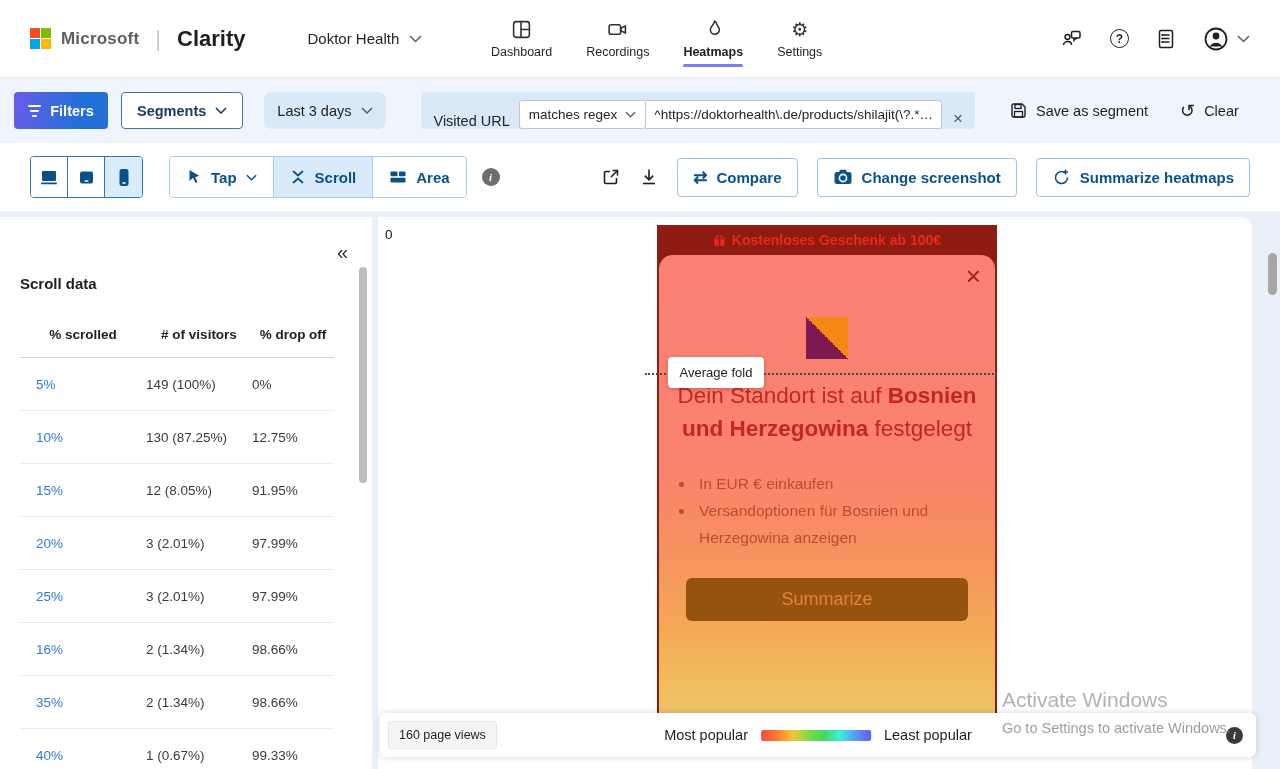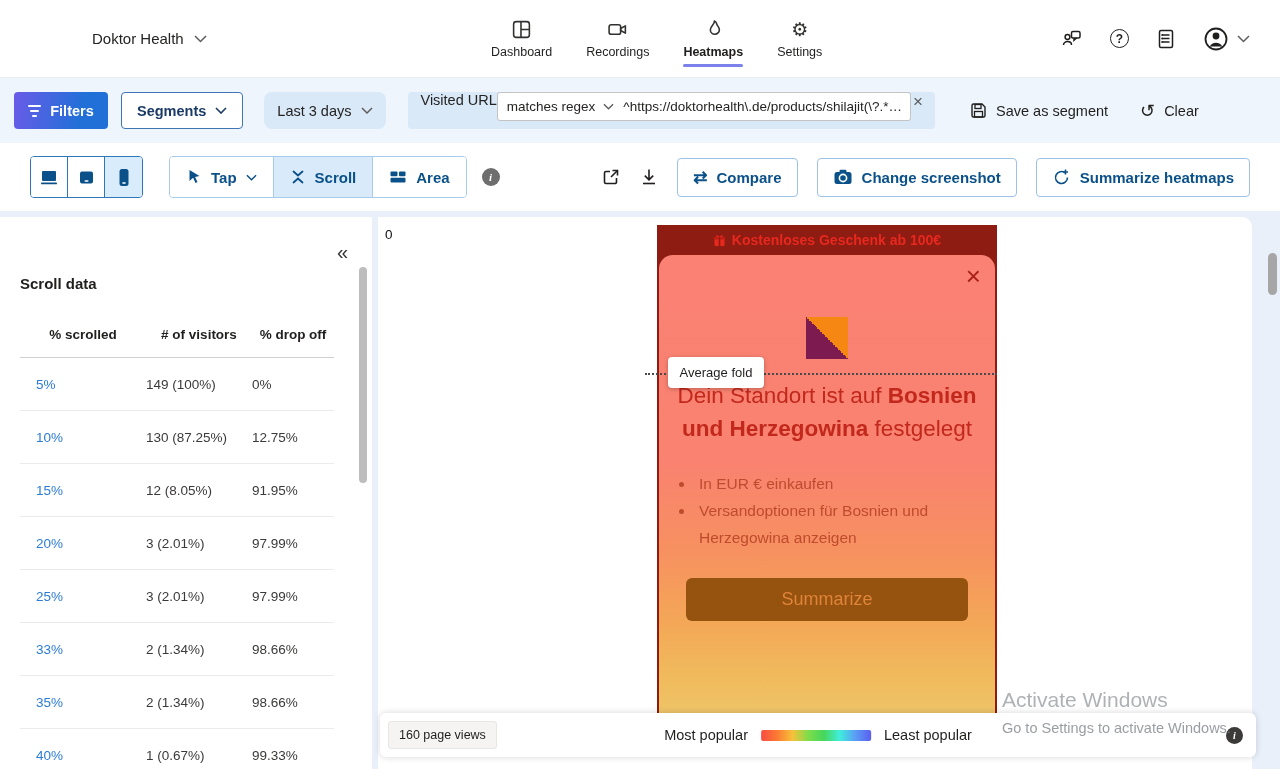--- a/index.html
+++ b/index.html
@@ -30,21 +30,21 @@
   .avatar-wrap { display:flex; align-items:center; gap:8px; }
 
   
   .filterbar { height:65px; background:#eef5fc; display:flex; align-items:center; padding:0 14px; gap:13px; }
   .btn-filters { width:94px; height:37px; border:none; border-radius:4px; background:linear-gradient(100deg,#6a5be8 0%,#2170d8 70%); color:#fff; font-size:14.5px; font-weight:600; display:flex; align-items:center; justify-content:center; gap:9px; cursor:pointer; font-family:inherit; }
   .funnel { display:flex; flex-direction:column; gap:3px; align-items:center; }
   .funnel i { display:block; height:2px; background:#fff; border-radius:1px; }
   .funnel i:nth-child(1){width:13px}.funnel i:nth-child(2){width:9px}.funnel i:nth-child(3){width:5px}
   .btn-segments { height:37px; padding:0 15px; background:#fff; border:1px solid #3f74b5; border-radius:4px; color:#1b3a66; font-size:14.5px; font-weight:600; display:flex; align-items:center; gap:9px; cursor:pointer; font-family:inherit; }
   .btn-days { height:37px; margin-left:8px; padding:0 13px; background:#d9e9f8; border:none; border-radius:8px; color:#252423; font-size:14.5px; display:flex; align-items:center; gap:10px; cursor:pointer; font-family:inherit; }
-  .chip { height:37px; margin-left:9px; padding:0 10px 0 12px; background:#d9e9f8; border-radius:4px; display:flex; align-items:flex-start; }
+  .chip { height:37px; margin-left:22px; padding:0 10px 0 12px; background:#d9e9f8; border-radius:4px; display:flex; align-items:flex-end; gap:9px; }
   .chip-label { font-size:14.5px; color:#252423; }
   .chip-select { height:29px; background:#fff; border:1px solid #c4c4c4; border-radius:3px; padding:0 9px; font-size:13.5px; color:#252423; display:flex; align-items:center; gap:8px; cursor:pointer; }
   .chip-value { height:29px; background:#fff; border:1px solid #c4c4c4; border-left:none; border-radius:0 3px 3px 0; margin-left:-9px; padding:0 8px; font-size:13.5px; color:#252423; display:flex; align-items:center; max-width:300px; white-space:nowrap; }
   .chip-x { font-size:17px; color:#5a5a5a; cursor:pointer; padding:0 2px; }
   .filter-actions { display:flex; align-items:center; gap:32px; margin-left:22px; }
   .action-link { display:flex; align-items:center; gap:9px; font-size:14.5px; color:#201f1e; cursor:pointer; }
 
   
   .toolbar { height:68px; background:#fff; display:flex; align-items:center; padding:0 30px; }
   .device-group { display:flex; border:1px solid #2e77b8; border-radius:4px; overflow:hidden; }
@@ -104,20 +104,31 @@
 
   
   .watermark { position:absolute; left:1002px; top:477px; z-index:6; pointer-events:none; }
   .wm1 { font-size:21px; color:rgba(125,130,136,.62); }
   .wm2 { font-size:14.5px; color:rgba(125,130,136,.78); margin-top:8px; }
 </style>
 </head>
 <body>
 
 <header class="header">
+  <div class="brand">
+    <span class="mslogo">
+        <i class="ms-red"></i>
+        <i class="ms-green"></i>
+        <i class="ms-blue"></i>
+        <i class="ms-yellow"></i>
+      </span>
+    <span class="ms-word">Microsoft</span>
+    <span class="brand-sep">|</span>
+    <span class="product">Clarity</span>
+  </div>
   <div class="project">
     <span>Doktor Health</span>
     <svg class="chev" width="13" height="8" viewBox="0 0 13 8">
         <path d="M1 1l5.5 5.5L12 1" fill="none" stroke="currentColor" stroke-width="1.5"></path>
       </svg>
   </div>
 
   <nav class="tabs">
     <div class="tab">
       <svg class="ticon" width="21" height="21" viewBox="0 0 20 20">
@@ -342,21 +353,21 @@
           <span class="c1">20%</span>
           <span class="c2">3 (2.01%)</span>
           <span class="c3">97.99%</span>
         </div>
       <div class="st-row">
           <span class="c1">25%</span>
           <span class="c2">3 (2.01%)</span>
           <span class="c3">97.99%</span>
         </div>
       <div class="st-row">
-          <span class="c1">33%</span>
+          <span class="c1">16%</span>
           <span class="c2">2 (1.34%)</span>
           <span class="c3">98.66%</span>
         </div>
       <div class="st-row">
           <span class="c1">35%</span>
           <span class="c2">2 (1.34%)</span>
           <span class="c3">98.66%</span>
         </div>
       <div class="st-row">
           <span class="c1">40%</span>

